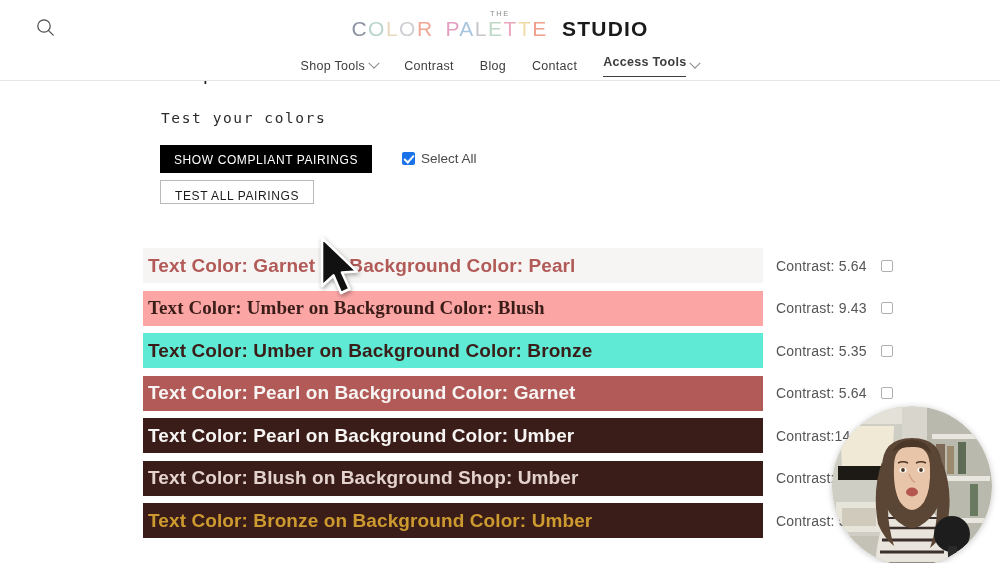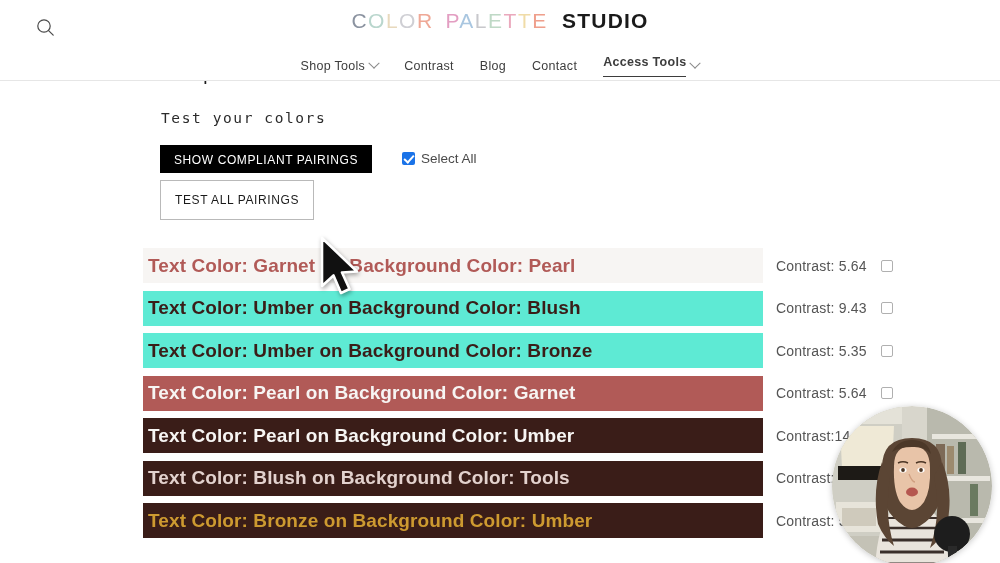--- a/index.html
+++ b/index.html
@@ -186,21 +186,21 @@
     top: 180px;
     background: #ffffff;
     color: #1a1a1a;
     border: 1px solid #b9b9b9;
     font-family: "Liberation Sans", sans-serif;
     font-size: 12px;
     letter-spacing: 0.6px;
     padding: 9px 14px;
     cursor: pointer;
     line-height: 1;
-    height: 40px;
+    height: 24px;
   }
 
   
   .results {
     position: absolute;
     left: 0;
     top: 248px;
     width: 1000px;
   }
   .result-row {
@@ -278,21 +278,21 @@
       <div class="result-row">
         <div class="swatch" style="background: rgb(247, 245, 243);">
           <div class="swatch-text" style="color: rgb(177, 90, 87);">Text Color: Garnet on Background Color: Pearl</div>
         </div>
         <div class="row-meta">
           <span class="contrast">Contrast: 5.64</span>
           <span class="row-cb"></span>
         </div>
       </div>
       <div class="result-row">
-        <div class="swatch" style="background: #5eead4;">
+        <div class="swatch" style="background: #fca5a5; font-family: Liberation Serif, serif;">
           <div class="swatch-text" style="color: rgb(58, 29, 24);">Text Color: Umber on Background Color: Blush</div>
         </div>
         <div class="row-meta">
           <span class="contrast">Contrast: 9.43</span>
           <span class="row-cb"></span>
         </div>
       </div>
       <div class="result-row">
         <div class="swatch" style="background: #5eead4; align-items: center;">
           <div class="swatch-text" style="color: rgb(58, 29, 24);">Text Color: Umber on Background Color: Bronze</div>
@@ -315,21 +315,21 @@
         <div class="swatch" style="background: rgb(58, 29, 24);">
           <div class="swatch-text" style="color: rgb(247, 245, 243);">Text Color: Pearl on Background Color: Umber</div>
         </div>
         <div class="row-meta">
           <span class="contrast">Contrast:14.48</span>
           <span class="row-cb"></span>
         </div>
       </div>
       <div class="result-row">
         <div class="swatch" style="background: rgb(58, 29, 24);">
-          <div class="swatch-text" style="color: rgb(227, 210, 206);">Text Color: Blush on Background Color: Tools</div>
+          <div class="swatch-text" style="color: rgb(227, 210, 206);">Text Color: Blush on Background Shop: Umber</div>
         </div>
         <div class="row-meta">
           <span class="contrast">Contrast: 9.43</span>
           <span class="row-cb"></span>
         </div>
       </div>
       <div class="result-row">
         <div class="swatch" style="background: rgb(58, 29, 24);">
           <div class="swatch-text" style="color: rgb(205, 154, 48);">Text Color: Bronze on Background Color: Umber</div>
         </div>
@@ -358,20 +358,21 @@
   <div class="site-header">
 
     <div class="search-btn">
       <svg width="19" height="19" viewBox="0 0 19 19">
         <circle cx="8" cy="8" r="6.2" fill="none" stroke="#4a4a4a" stroke-width="1.2"></circle>
         <line x1="12.6" y1="12.6" x2="17.2" y2="17.2" stroke="#4a4a4a" stroke-width="1.2" stroke-linecap="round"></line>
       </svg>
     </div>
 
     <div class="brand">
+      <span class="brand-the">THE</span>
       <span class="brand-word" id="logo-color"><span style="color: rgb(139, 147, 160);">C</span><span style="color: rgb(185, 214, 205);">O</span><span style="color: rgb(232, 217, 189);">L</span><span style="color: rgb(207, 207, 212);">O</span><span style="color: rgb(239, 168, 150);">R</span>&nbsp;</span>
       <span class="brand-word" id="logo-palette"><span style="color: rgb(227, 158, 194);">P</span><span style="color: rgb(169, 198, 224);">A</span><span style="color: rgb(200, 200, 204);">L</span><span style="color: rgb(191, 217, 198);">E</span><span style="color: rgb(234, 169, 189);">T</span><span style="color: rgb(240, 220, 168);">T</span><span style="color: rgb(239, 159, 140);">E</span>&nbsp;</span><span class="brand-studio">STUDIO</span>
     </div>
 
     <div class="main-nav" id="main-nav">
         <div class="nav-item">
           <span class="nav-label">Shop Tools</span>
           <span class="chev"></span>
         </div>
         <div class="nav-item">

